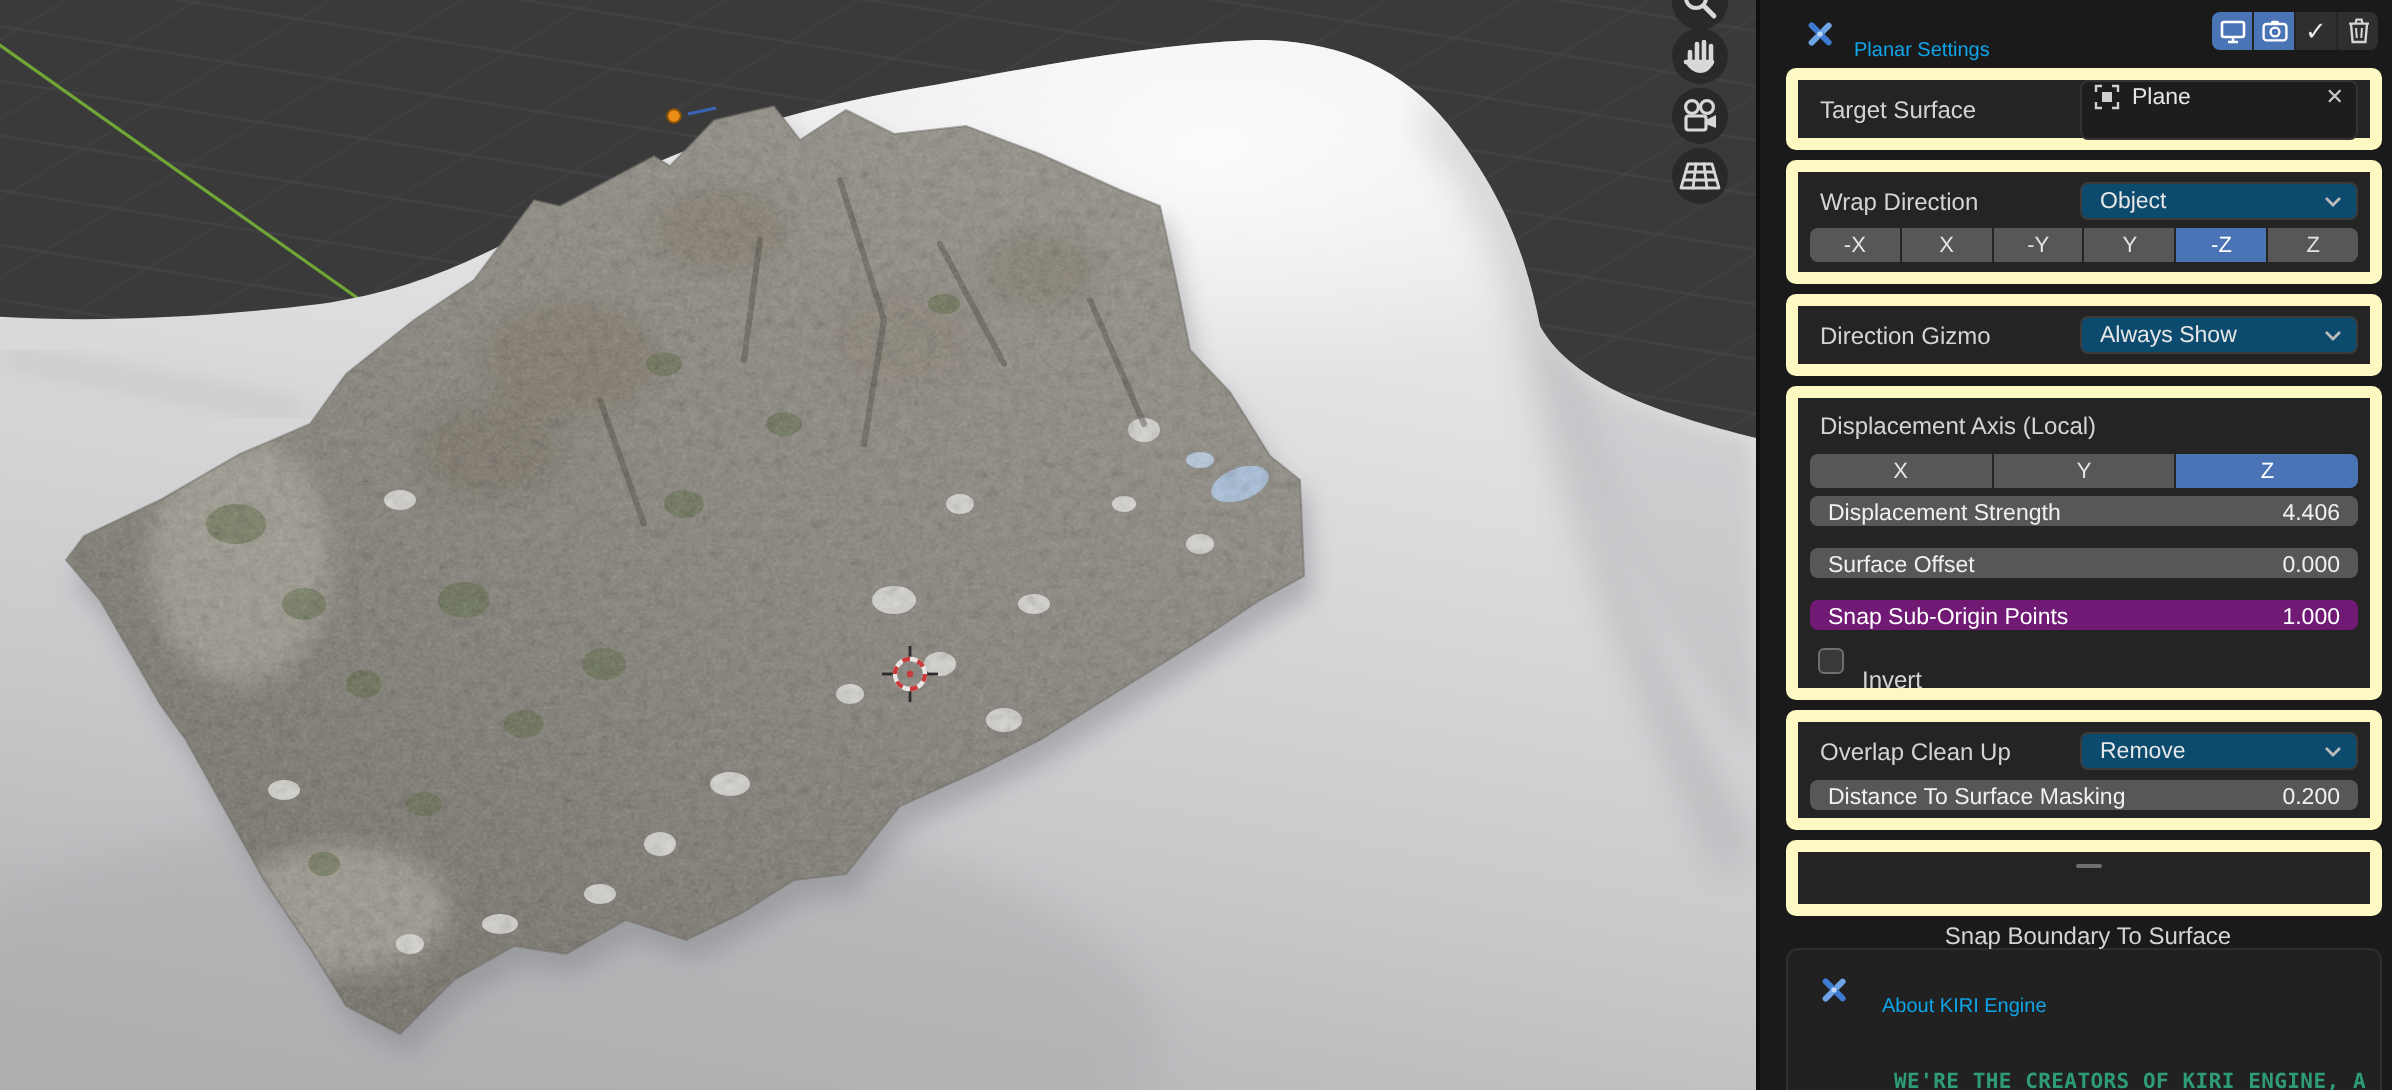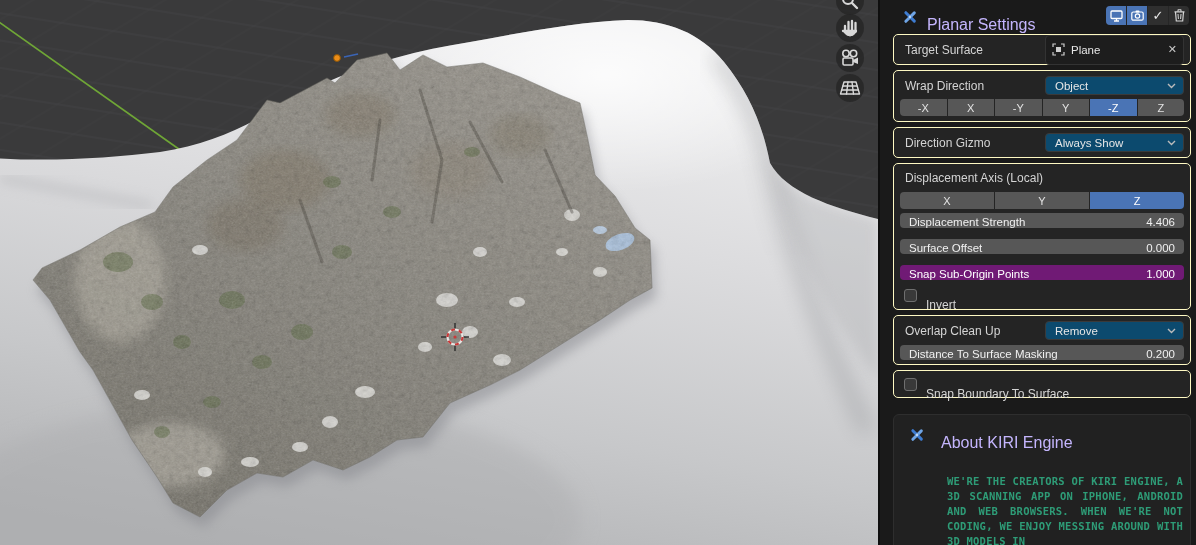--- a/index.html
+++ b/index.html
@@ -4,35 +4,35 @@
 <style>
   html,body{margin:0;padding:0;background:#000;}
   #stage{position:relative;width:1196px;height:545px;overflow:hidden;background:#1a1a1a;
          font-family:"Liberation Sans","DejaVu Sans",sans-serif;-webkit-font-smoothing:antialiased;}
   
   #viewport{position:absolute;left:0;top:0;width:878px;height:545px;background:#3a3a3b;}
   
   #sidepanel{position:absolute;left:878px;top:0;width:318px;height:545px;background:#1a1a1a;
              border-left:2px solid #0e0e0e;box-sizing:border-box;padding:0 5px 0 13px;color:#d4d4d4;}
   .phead{height:24px;margin-top:5px;display:flex;align-items:center;gap:9px;padding-left:9px;position:relative;}
-  .phead .ptitle{font-size:16px;color:#c4b5fd;margin-top:16px;}
+  .phead .ptitle{font-size:10px;color:#0ea5e9;margin-top:16px;}
   .hdr-icons{position:absolute;right:2px;top:1px;display:flex;background:#2f2f2f;border-radius:4px;overflow:hidden;}
   .hdr-icons .tile{width:20px;height:19px;display:flex;align-items:center;justify-content:center;}
   .hdr-icons .tile.blue{background:#4a74b5;}
   .hdr-icons .tile + .tile{border-left:1px solid #262626;}
   .checkglyph{color:#e8e8e8;font-size:13px;font-weight:bold;line-height:1;}
-  .box{background:#242424;border:1px solid #fef9c3;border-radius:5px;margin-top:5px;padding:4px 6px;}
+  .box{background:#242424;border:6px solid #fef9c3;border-radius:5px;margin-top:5px;padding:4px 6px;}
   .row{display:flex;align-items:center;height:21px;}
   .row .label{flex:1;font-size:12px;color:#d4d4d4;padding-left:5px;white-space:nowrap;}
   .widget{width:139px;box-sizing:border-box;}
   .dropdown{height:19px;background:#0c4a6e;border:1px solid #3a3a3a;border-radius:4px;display:flex;
             align-items:center;padding:0 7px 0 9px;font-size:11.5px;color:#e6e6e6;}
   .dropdown .dd-label{flex:1;white-space:nowrap;overflow:hidden;}
   .objfield{height:20px;background:#1d1d1d;border:1px solid #333;border-radius:4px;display:flex;
-            align-items:center;gap:6px;padding:14px 6px;font-size:11.5px;color:#e6e6e6;}
+            align-items:flex-end;gap:6px;padding:14px 6px;font-size:11.5px;color:#e6e6e6;}
   .objfield .of-label{flex:1;}
   .xglyph{color:#c8c8c8;font-size:11px;line-height:1;}
   .segrow{display:flex;gap:1px;margin:3px 0 1px 0;border-radius:4px;overflow:hidden;}
   .seg{flex:1;height:17px;background:#575757;color:#e3e3e3;font-size:11px;display:flex;
        align-items:center;justify-content:center;}
   .seg.sel{background:#4a74b5;color:#fff;}
   .slider{height:15px;background:#575757;border-radius:4px;display:flex;align-items:flex-end;
           padding:0 9px;font-size:11.5px;color:#f0f0f0;}
   .slider .s-label{flex:1;white-space:nowrap;}
   .slider.blue{background:#701a75;color:#fff;}
@@ -370,21 +370,21 @@
           </svg>
         </div>
       </div>
       <div class="slider mt4">
         <span class="s-label">Distance To Surface Masking</span>
         <span>0.200</span>
       </div>
     </div>
 
     <div class="box">
-      <div class="checkrow" style="margin-top:2px;margin-bottom:1px;">
+      <div class="checkrow" style="margin-top:2px;margin-bottom:1px;flex-direction:column;">
         <div class="checkbox"></div>
         <span class="checklabel">Snap Boundary To Surface</span>
       </div>
     </div>
 
     <div class="box" id="about-box">
       <div class="phead" style="margin-top:3px;gap:16px;">
         <svg width="16" height="16" viewBox="0 0 16 16">
           <rect x="6.6" y="0.5" width="3" height="15" rx="1.5" fill="#6fa5e6" transform="rotate(45 8 8)"></rect>
           <rect x="6.6" y="0.5" width="3" height="15" rx="1.5" fill="#3e7cd1" transform="rotate(-45 8 8)"></rect>

